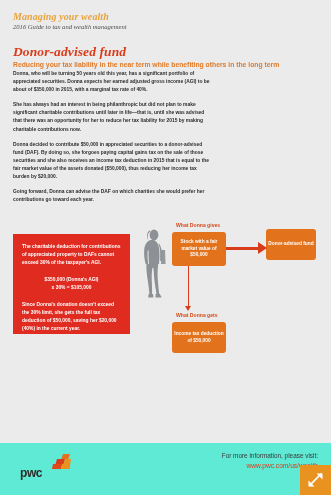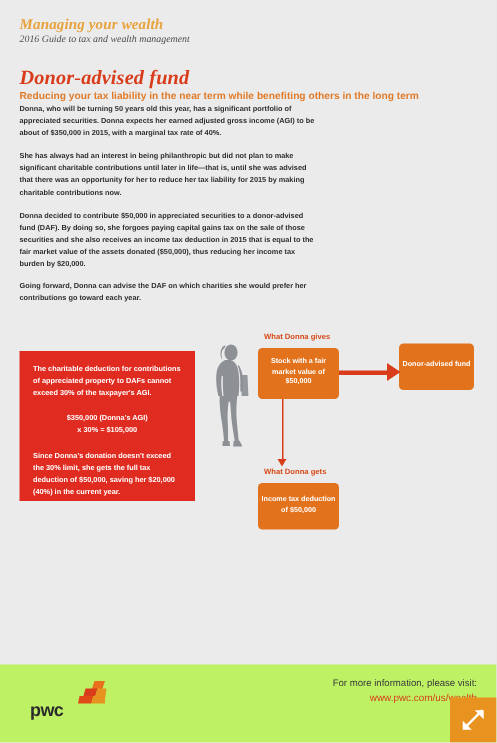--- a/index.html
+++ b/index.html
@@ -173,21 +173,21 @@
     border-top: 5px solid #d93c1a;
   }
 
   
   .footer {
     position: absolute;
     left: 0;
     bottom: 0;
     width: 331px;
     height: 52px;
-    background: #bef264;
+    background: #5eead4;
     margin-top: 18px;
   }
   .pwc-logo {
     position: absolute;
     left: 20px;
     top: 8px;
     width: 56px;
     height: 34px;
   }
   .pwc-word {

